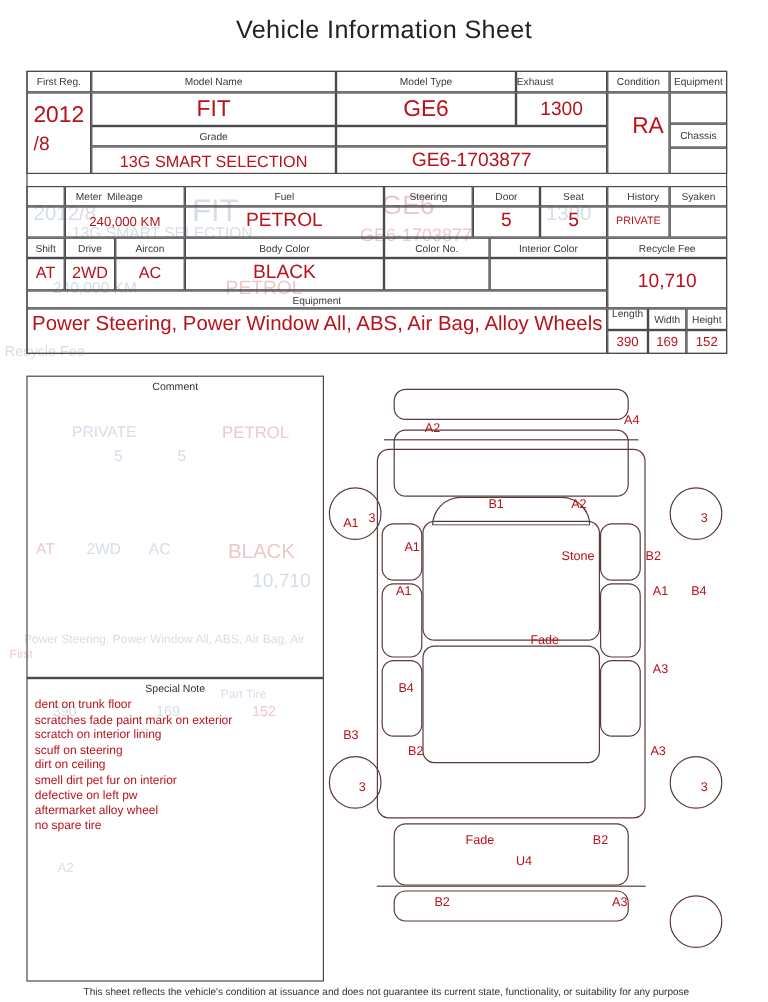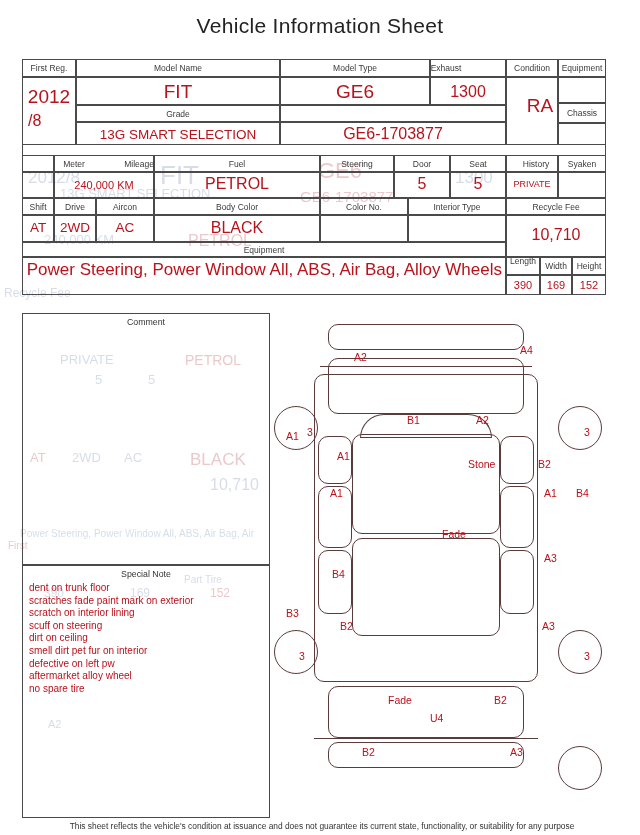--- a/index.html
+++ b/index.html
@@ -193,21 +193,21 @@
   <div class="box" style="left:76px;  top:122px; width:204px; height:23px;"></div>
   <div class="val md" style="left:76px;  top:127px; width:204px;">13G SMART SELECTION</div>
 
   <div class="box" style="left:280px; top:122px; width:226px; height:23px;"></div>
   <div class="val lg" style="left:280px; top:125px; width:226px;">GE6-1703877</div>
 
   <div class="box" style="left:22px;  top:155px; width:32px;  height:17px;"></div>
   <div class="lbl" style="left:22px;  top:159px; width:32px;margin-left:36px;">Meter</div>
 
   <div class="box" style="left:54px;  top:155px; width:100px; height:17px;"></div>
-  <div class="lbl" style="left:54px;  top:159px; width:100px;text-align:right;">Mileage</div>
+  <div class="lbl" style="left:54px;  top:159px; width:100px;">Mileage</div>
 
   <div class="box" style="left:154px; top:155px; width:166px; height:17px;"></div>
   <div class="lbl" style="left:154px; top:159px; width:166px;">Fuel</div>
 
   <div class="box" style="left:320px; top:155px; width:74px;  height:17px;"></div>
   <div class="lbl" style="left:320px; top:159px; width:74px;">Steering</div>
 
   <div class="box" style="left:394px; top:155px; width:56px;  height:17px;"></div>
   <div class="lbl" style="left:394px; top:159px; width:56px;">Door</div>
 
@@ -252,21 +252,21 @@
   <div class="box" style="left:96px;  top:198px; width:58px;  height:17px;"></div>
   <div class="lbl" style="left:96px;  top:202px; width:58px;">Aircon</div>
 
   <div class="box" style="left:154px; top:198px; width:166px; height:17px;"></div>
   <div class="lbl" style="left:154px; top:202px; width:166px;">Body Color</div>
 
   <div class="box" style="left:320px; top:198px; width:88px;  height:17px;"></div>
   <div class="lbl" style="left:320px; top:202px; width:88px;">Color No.</div>
 
   <div class="box" style="left:408px; top:198px; width:98px;  height:17px;"></div>
-  <div class="lbl" style="left:408px; top:202px; width:98px;">Interior Type</div>
+  <div class="lbl" style="left:408px; top:202px; width:98px;">Interior Color</div>
 
   <div class="box" style="left:506px; top:198px; width:100px; height:17px;"></div>
   <div class="lbl" style="left:506px; top:202px; width:100px;">Recycle Fee</div>
 
   <div class="box" style="left:22px;  top:215px; width:32px;  height:27px;"></div>
   <div class="val md" style="left:22px;  top:220px; width:32px;">AT</div>
 
   <div class="box" style="left:54px;  top:215px; width:42px;  height:27px;"></div>
   <div class="val md" style="left:54px;  top:220px; width:42px;">2WD</div>
 

